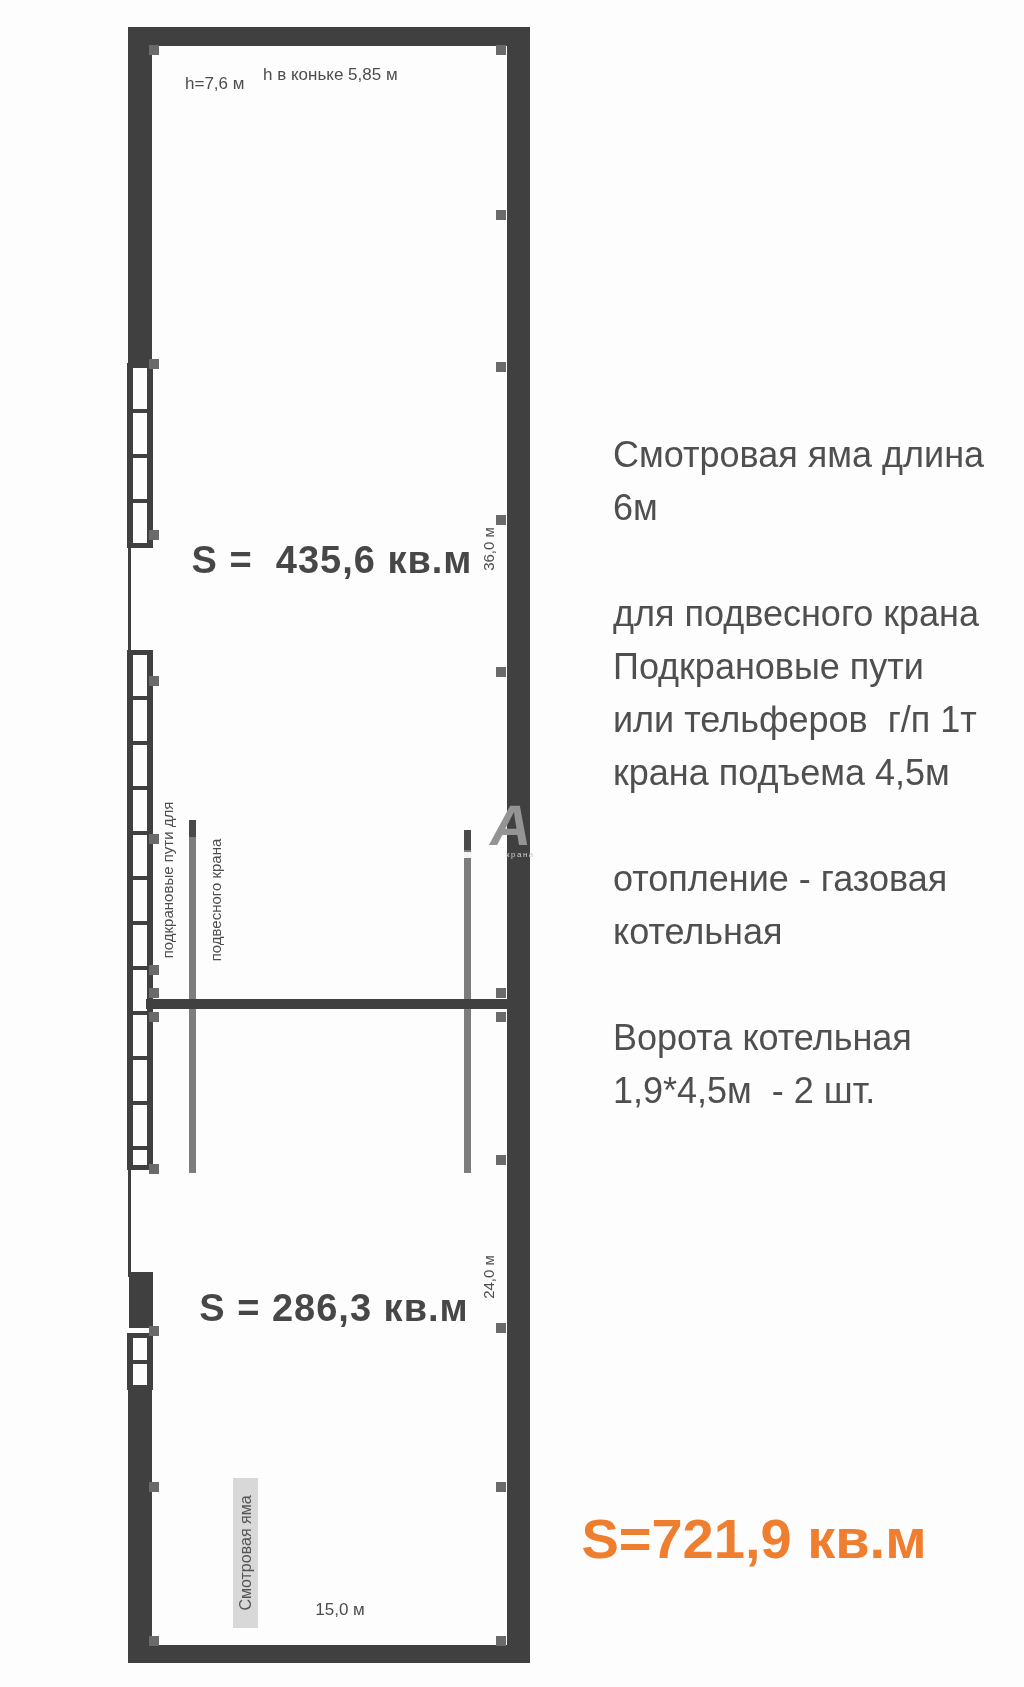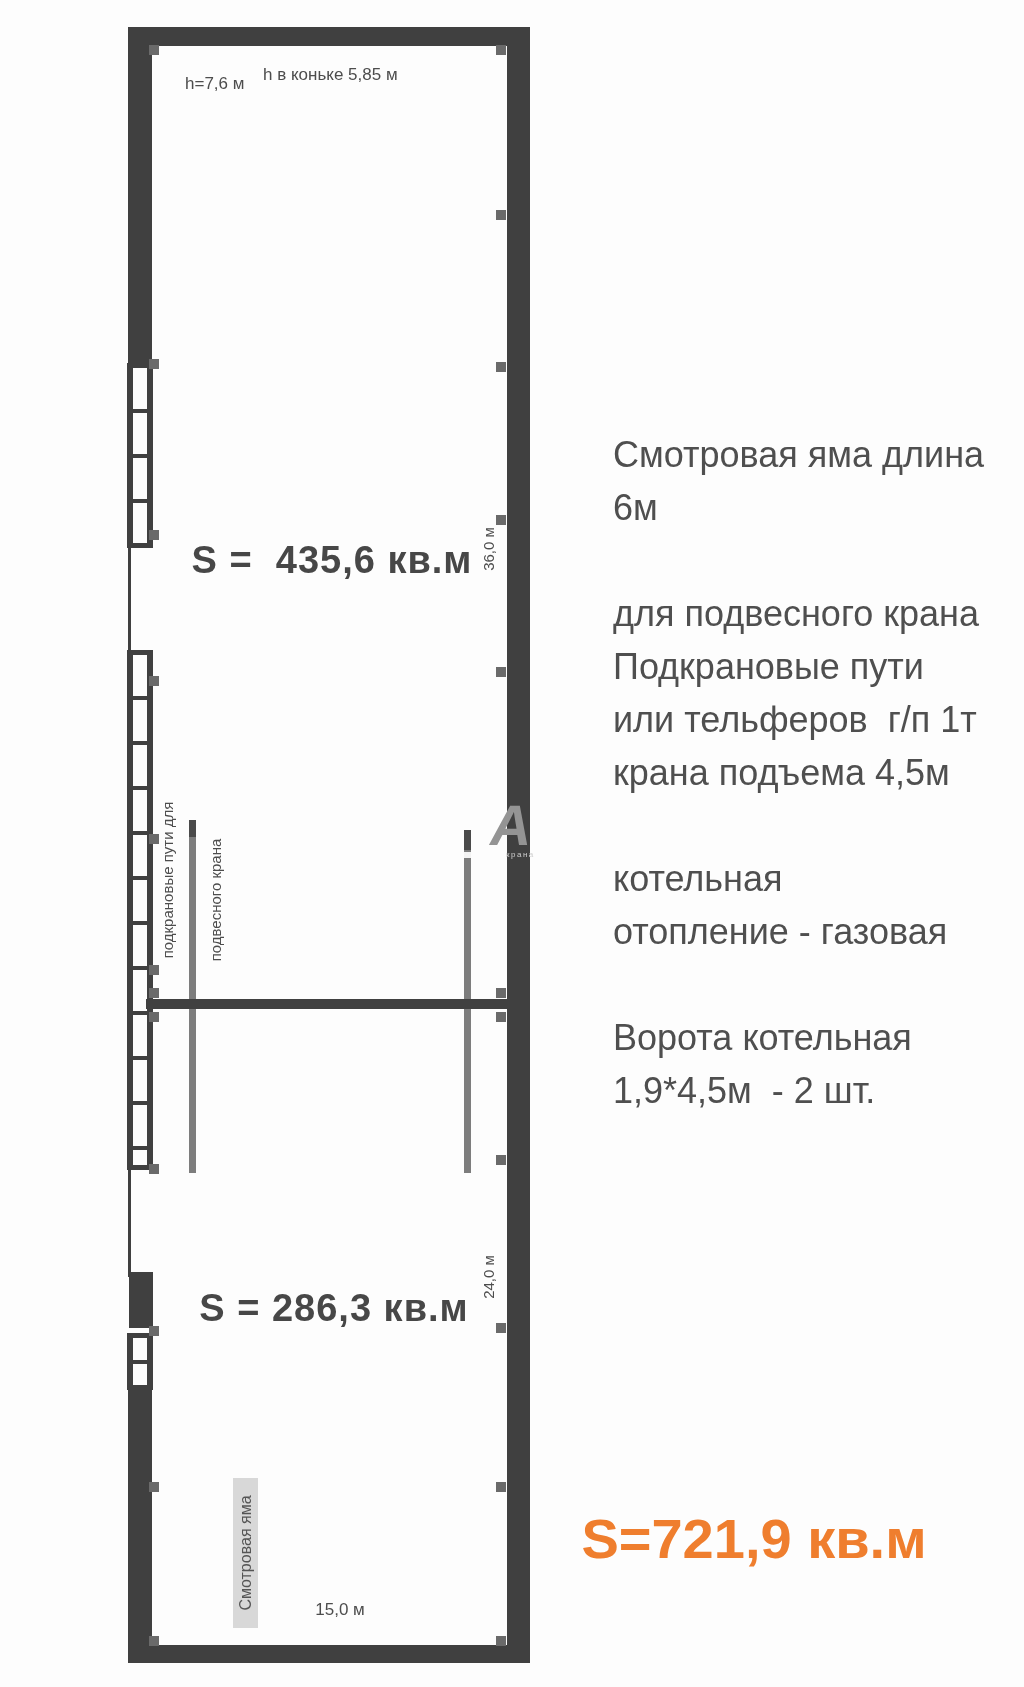--- a/index.html
+++ b/index.html
@@ -113,22 +113,22 @@
 
   <div class="notes">
     <div>Смотровая яма длина</div>
     <div>6м</div>
     <div></div>
     <div>для подвесного крана</div>
     <div>Подкрановые пути</div>
     <div>или тельферов  г/п 1т</div>
     <div>крана подъема 4,5м</div>
     <div></div>
+    <div>отопление - газовая</div>
     <div>котельная</div>
-    <div>отопление - газовая</div>
     <div></div>
     <div>Ворота котельная</div>
     <div>1,9*4,5м  - 2 шт.</div>
   </div>
 
   <div class="total">S=721,9 кв.м</div>
 
   <div class="wm-a">А</div>
   <div class="wm-cap">крана</div>
 

